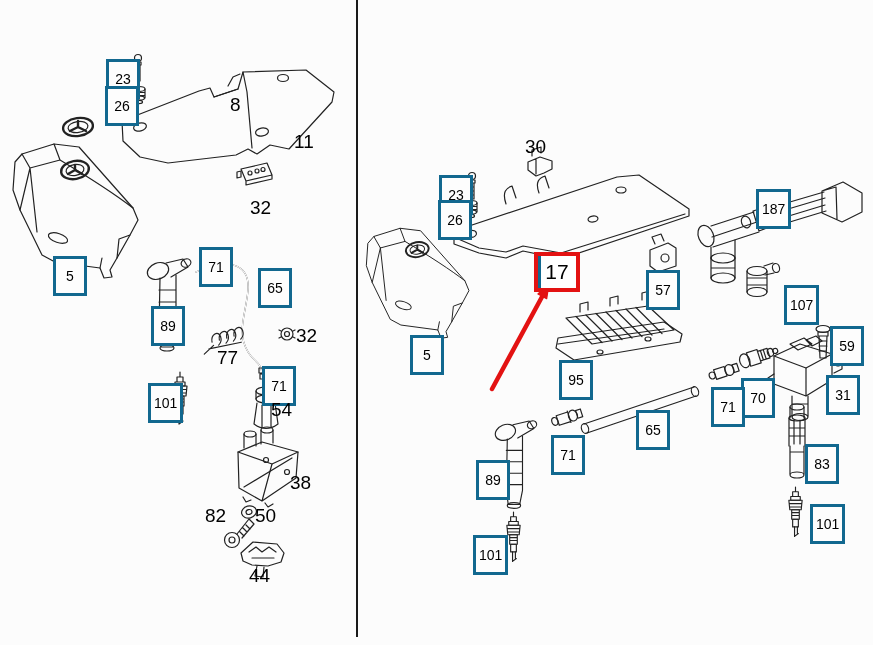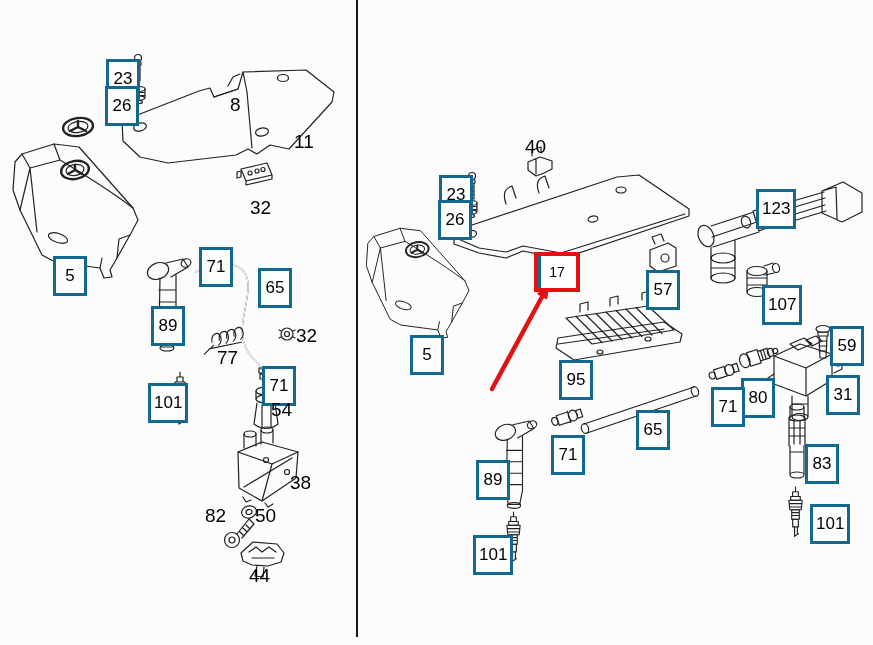--- a/index.html
+++ b/index.html
@@ -23,25 +23,25 @@
   #art .redfill{fill:var(--arrow);stroke:var(--arrow);}
   #art .redline{stroke:var(--arrow);stroke-width:4.5;}
   .divider{position:absolute;background:var(--divider);}
   .lbl{
     position:absolute;display:flex;align-items:center;justify-content:center;
     color:#000;white-space:nowrap;z-index:5;
   }
   .lbl.plain{font-size:19px;}
   .lbl.boxed{
     border:3px solid var(--box-border);background:#fdfdfd;
-    font-size:17px;min-width:34px;height:22px;box-sizing:border-box;padding:17px 3px;
+    font-size:14px;min-width:34px;height:22px;box-sizing:border-box;padding:17px 3px;
   }
   .lbl.highlight{
     border:4px solid var(--highlight-border);background:#fff;
-    font-size:14px;min-width:46px;height:26px;box-sizing:border-box;padding:16px 3px;
+    font-size:21px;min-width:46px;height:26px;box-sizing:border-box;padding:16px 3px;
     box-shadow:inset 3px 0 0 var(--box-border);
     z-index:6;
   }
 </style>
 </head>
 <body>
 
 <div id="canvas">
 
   <svg id="art" width="873" height="645" viewBox="0 0 873 645">
@@ -307,32 +307,32 @@
   <div class="lbl plain" style="left:217px;top:347px">77</div>
   <div class="lbl plain" style="left:296px;top:325px">32</div>
   <div class="lbl boxed" style="left:262px;top:366px">71</div>
   <div class="lbl boxed" style="left:148px;top:383px">101</div>
   <div class="lbl plain" style="left:271px;top:399px">54</div>
   <div class="lbl plain" style="left:290px;top:472px">38</div>
   <div class="lbl plain" style="left:205px;top:505px">82</div>
   <div class="lbl plain" style="left:255px;top:505px">50</div>
   <div class="lbl plain" style="left:249px;top:565px">44</div>
 
-  <div class="lbl plain" style="left:525px;top:136px">40</div>
+  <div class="lbl plain" style="left:525px;top:136px">30</div>
   <div class="lbl boxed" style="left:439px;top:175px">23</div>
   <div class="lbl boxed" style="left:438px;top:200px">26</div>
   <div class="lbl highlight" style="left:534px;top:252px">17</div>
   <div class="lbl boxed" style="left:646px;top:270px">57</div>
-  <div class="lbl boxed" style="left:756px;top:189px">123</div>
-  <div class="lbl boxed" style="left:762px;top:285px">107</div>
+  <div class="lbl boxed" style="left:756px;top:189px">187</div>
+  <div class="lbl boxed" style="left:784px;top:285px">107</div>
   <div class="lbl boxed" style="left:410px;top:335px">5</div>
   <div class="lbl boxed" style="left:559px;top:360px">95</div>
   <div class="lbl boxed" style="left:830px;top:326px">59</div>
   <div class="lbl boxed" style="left:826px;top:375px">31</div>
-  <div class="lbl boxed" style="left:741px;top:378px">80</div>
+  <div class="lbl boxed" style="left:741px;top:378px">70</div>
   <div class="lbl boxed" style="left:711px;top:387px">71</div>
   <div class="lbl boxed" style="left:636px;top:410px">65</div>
   <div class="lbl boxed" style="left:551px;top:435px">71</div>
   <div class="lbl boxed" style="left:476px;top:460px">89</div>
   <div class="lbl boxed" style="left:473px;top:535px">101</div>
   <div class="lbl boxed" style="left:805px;top:444px">83</div>
   <div class="lbl boxed" style="left:810px;top:504px">101</div>
 
 </div>
 

